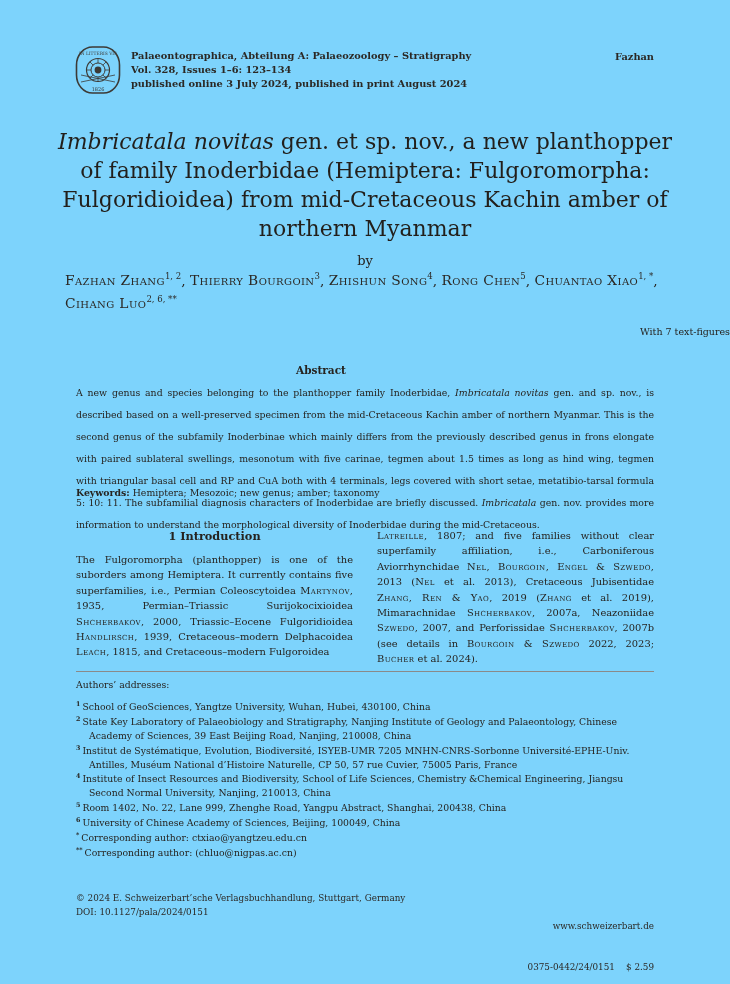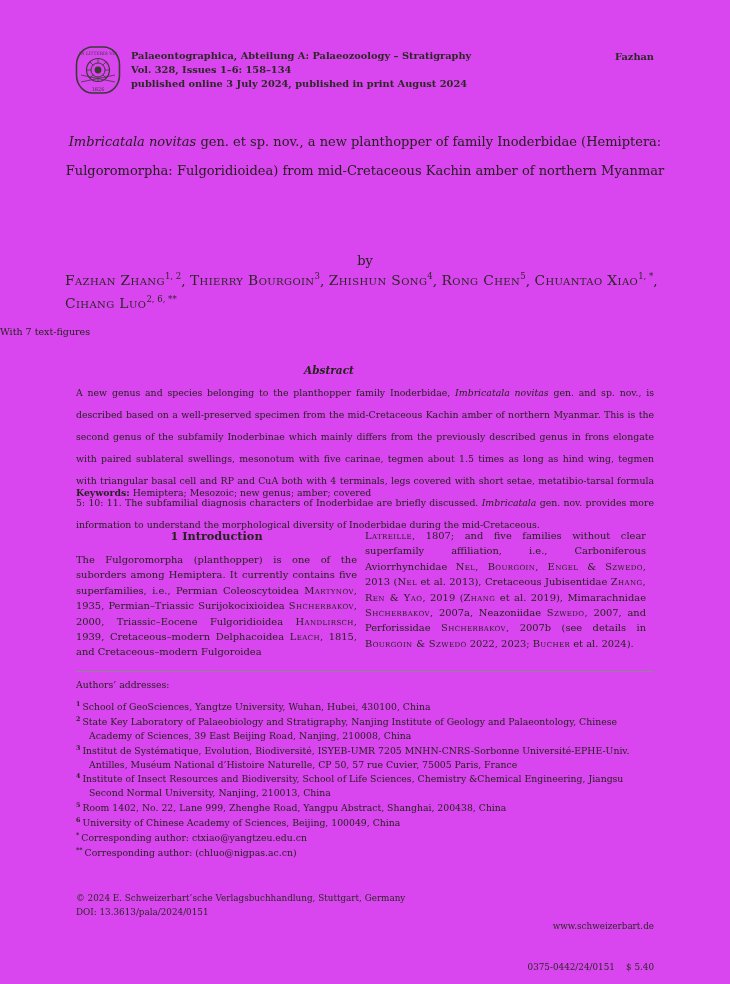--- a/index.html
+++ b/index.html
@@ -1,21 +1,21 @@
 <!DOCTYPE html>
 <html><head>
 <meta charset="utf-8">
 <style>
   html, body { margin: 0; padding: 0; background: #e8e8e8; }
   .page {
     position: relative;
     width: 730px;
     height: 984px;
     margin: 0 auto;
-    background: #d946ef;
+    background: #7dd3fc;
     font-family: "DejaVu Serif", "Liberation Serif", serif;
     color: #26231f;
     overflow: hidden;
   }
   .seg-i  { font-style: italic; }
   .seg-sc { font-variant-caps: small-caps; letter-spacing: 0.4px; }
   .seg-sup{ vertical-align: super; font-size: 0.62em; line-height: 0; }
 
   
   .logo { position: absolute; left: 74px; top: 44px; width: 48px; height: 52px; }
@@ -24,54 +24,54 @@
     font-size: 9.8px; line-height: 14.2px; font-weight: 700; color: #2b2824;
   }
   .article-type {
     position: absolute; right: 76px; top: 51px;
     font-size: 9.8px; font-weight: 700; color: #2b2824;
   }
 
   
   .paper-title {
     position: absolute; left: 55px; top: 127px; width: 620px;
-    text-align: center; font-size: 13px; line-height: 29px; color: #221f1b;
+    text-align: center; font-size: 22px; line-height: 29px; color: #221f1b;
   }
   .byline {
     position: absolute; left: 0; top: 253px; width: 730px;
     text-align: center; font-size: 13px;
   }
   .authors {
     position: absolute; left: 65px; top: 269px; width: 600px;
     font-size: 13.8px; line-height: 22.5px; color: #2b2824;
   }
   .figures-note {
     position: absolute; left: 0; top: 326px; width: 730px;
-    text-align: left; font-size: 9.5px;
+    text-align: right; font-size: 9.5px;
   }
 
   
   .abstract-heading {
-    position: absolute; left: 12px; top: 364px; width: 634px;
-    text-align: center; font-size: 10.5px; font-weight: 700; font-style: italic;
+    position: absolute; left: 4px; top: 364px; width: 634px;
+    text-align: center; font-size: 10.5px; font-weight: 700;
   }
   .abstract-text {
     position: absolute; left: 76px; top: 382px; width: 578px;
     font-size: 9.35px; line-height: 22px; text-align: justify;
   }
   .keywords {
     position: absolute; left: 76px; top: 486px; width: 578px;
     font-size: 9.35px; line-height: 14px;
   }
   .keywords b { font-weight: 700; }
 
   
   .intro {
     position: absolute; left: 76px; top: 528px; width: 578px;
-    display: flex; gap: 8px;
+    display: flex; gap: 24px;
   }
   .intro-col { width: 281px; font-size: 9.9px; line-height: 15.4px; text-align: justify; }
   .intro-heading {
     text-align: center; font-size: 11.3px; font-weight: 700;
     margin: 1px 0 9px 0; line-height: 14px;
   }
 
   
   .divider {
     position: absolute; left: 76px; top: 671px; width: 578px;
@@ -115,34 +115,34 @@
           <line x1="19.1" y1="30.9" x2="15.9" y2="34.1"></line>
         <line x1="7" y1="38" x2="41" y2="31"></line>
           <line x1="7" y1="31" x2="41" y2="38"></line>
       </g>
       <text x="24" y="11" text-anchor="middle" font-size="4.4" fill="#3c3a36" font-family="DejaVu Serif, serif">IN LITTERIS VIS</text>
       <text x="24" y="46.5" text-anchor="middle" font-size="5" fill="#3c3a36" font-family="DejaVu Serif, serif">1826</text>
     </svg>
   </div>
   <div class="header-text">
     <div>Palaeontographica, Abteilung A: Palaeozoology – Stratigraphy</div>
-    <div>Vol. 328, Issues 1–6: 158–134</div>
+    <div>Vol. 328, Issues 1–6: 123–134</div>
     <div>published online 3 July 2024, published in print August 2024</div>
   </div>
   <div class="article-type">Fazhan</div>
 
   <h1 class="paper-title" style="margin:0; font-weight:400;"><span class="seg-i">Imbricatala novitas</span><span> gen. et sp. nov., a new planthopper of family Inoderbidae (Hemiptera: Fulgoromorpha: Fulgoridioidea) from mid-Cretaceous Kachin amber of northern Myanmar</span></h1>
   <div class="byline">by</div>
   <div class="authors"><span class="seg-sc">Fazhan Zhang</span><span class="seg-sup">1, 2</span><span>, </span><span class="seg-sc">Thierry Bourgoin</span><span class="seg-sup">3</span><span>, </span><span class="seg-sc">Zhishun Song</span><span class="seg-sup">4</span><span>, </span><span class="seg-sc">Rong Chen</span><span class="seg-sup">5</span><span>, </span><span class="seg-sc">Chuantao Xiao</span><span class="seg-sup">1, *</span><span>, </span><span class="seg-sc">Cihang Luo</span><span class="seg-sup">2, 6, **</span></div>
   <div class="figures-note">With 7 text-figures</div>
 
   <div class="abstract-heading">Abstract</div>
   <p class="abstract-text" style="margin:0;"><span>A new genus and species belonging to the planthopper family Inoderbidae, </span><span class="seg-i">Imbricatala novitas</span><span> gen. and sp. nov., is described based on a well-preserved specimen from the mid-Cretaceous Kachin amber of northern Myanmar. This is the second genus of the subfamily Inoderbinae which mainly differs from the previously described genus in frons elongate with paired sublateral swellings, mesonotum with five carinae, tegmen about 1.5 times as long as hind wing, tegmen with triangular basal cell and RP and CuA both with 4 terminals, legs covered with short setae, metatibio-tarsal formula 5: 10: 11. The subfamilial diagnosis characters of Inoderbidae are briefly discussed. </span><span class="seg-i">Imbricatala</span><span> gen. nov. provides more information to understand the morphological diversity of Inoderbidae during the mid-Cretaceous.</span></p>
   <div class="keywords">
-    <b>Keywords:</b><span> Hemiptera; Mesozoic; new genus; amber; covered</span>
+    <b>Keywords:</b><span> Hemiptera; Mesozoic; new genus; amber; taxonomy</span>
   </div>
 
   <div class="intro">
     <div class="intro-col">
       <div class="intro-heading">1 Introduction</div>
       <div><span>The Fulgoromorpha (planthopper) is one of the suborders among Hemiptera. It currently contains five superfamilies, i.e., Permian Coleoscytoidea </span><span class="seg-sc">Martynov</span><span>, 1935, Permian–Triassic Surijokocixioidea </span><span class="seg-sc">Shcherbakov</span><span>, 2000, Triassic–Eocene Fulgoridioidea </span><span class="seg-sc">Handlirsch</span><span>, 1939, Cretaceous–modern Delphacoidea </span><span class="seg-sc">Leach</span><span>, 1815, and Cretaceous–modern Fulgoroidea</span></div>
     </div>
     <div class="intro-col">
       <div><span class="seg-sc">Latreille</span><span>, 1807; and five families without clear superfamily affiliation, i.e., Carboniferous Aviorrhynchidae </span><span class="seg-sc">Nel, Bourgoin, Engel &amp; Szwedo</span><span>, 2013 (</span><span class="seg-sc">Nel</span><span> et al. 2013), Cretaceous Jubisentidae </span><span class="seg-sc">Zhang, Ren &amp; Yao</span><span>, 2019 (</span><span class="seg-sc">Zhang</span><span> et al. 2019), Mimarachnidae </span><span class="seg-sc">Shcherbakov</span><span>, 2007a, Neazoniidae </span><span class="seg-sc">Szwedo</span><span>, 2007, and Perforissidae </span><span class="seg-sc">Shcherbakov</span><span>, 2007b (see details in </span><span class="seg-sc">Bourgoin &amp; Szwedo</span><span> 2022, 2023; </span><span class="seg-sc">Bucher</span><span> et al. 2024).</span></div>
     </div>
@@ -157,21 +157,21 @@
     <div class="addr-row"><sup>4</sup><span>Institute of Insect Resources and Biodiversity, School of Life Sciences, Chemistry &amp;Chemical Engineering, Jiangsu Second Normal University, Nanjing, 210013, China</span></div>
     <div class="addr-row"><sup>5</sup><span>Room 1402, No. 22, Lane 999, Zhenghe Road, Yangpu Abstract, Shanghai, 200438, China</span></div>
     <div class="addr-row"><sup>6</sup><span>University of Chinese Academy of Sciences, Beijing, 100049, China</span></div>
     <div class="addr-row"><sup>*</sup><span>Corresponding author: ctxiao@yangtzeu.edu.cn</span></div>
     <div class="addr-row"><sup>**</sup><span>Corresponding author: (chluo@nigpas.ac.cn)</span></div>
   </div>
 
   <div class="footer">
     <div>
       <div>© 2024 E. Schweizerbart’sche Verlagsbuchhandlung, Stuttgart, Germany</div>
-      <div>DOI: 13.3613/pala/2024/0151</div>
+      <div>DOI: 10.1127/pala/2024/0151</div>
     </div>
     <div class="footer-right">
       <div>www.schweizerbart.de</div>
-      <div>0375-0442/24/0151    $ 5.40</div>
+      <div>0375-0442/24/0151    $ 2.59</div>
     </div>
   </div>
 
 </div>
 
 </body></html>

